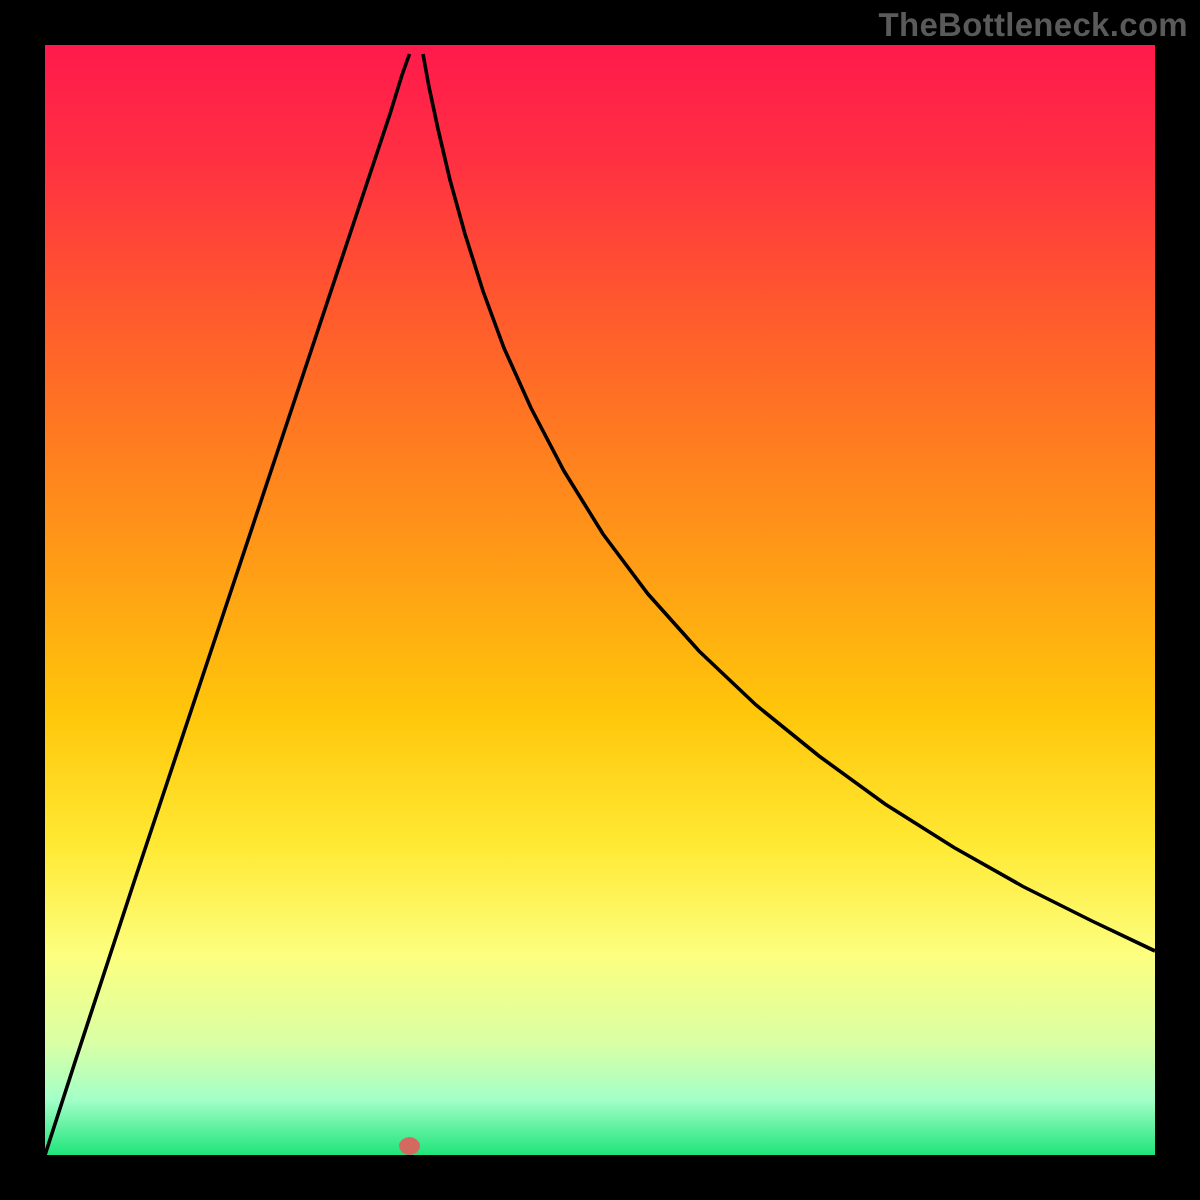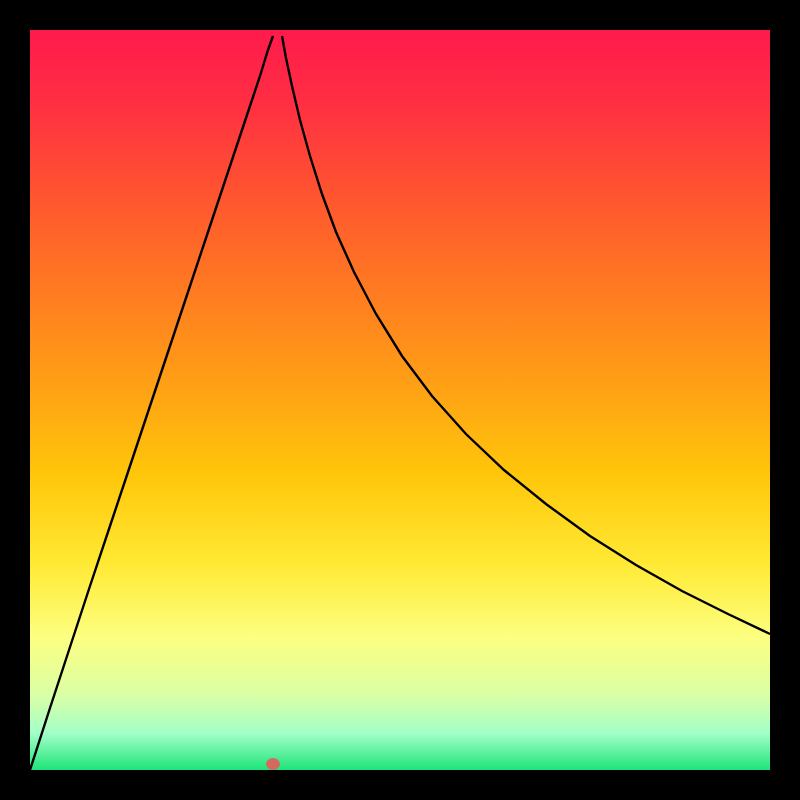--- a/index.html
+++ b/index.html
@@ -64,14 +64,15 @@
   <div class="plot-area">
 
     <svg class="curve" viewBox="0 0 740 740" preserveAspectRatio="none">
       <path id="left-path" d="M0 740 L20 678 L40 617 L60 556 L80 496 L100 436 L120 376 L140 316 L160 256 L180 196 L200 136 L210 106 L220 76 L230 46 L238 20 L243 6" fill="none" stroke="#000" stroke-width="2.4"></path>
       <path id="right-path" d="M252 6 L256 28 L262 56 L270 90 L280 126 L292 164 L306 202 L324 242 L346 284 L372 326 L402 366 L436 404 L474 440 L516 474 L560 506 L606 535 L652 561 L698 584 L740 604" fill="none" stroke="#000" stroke-width="2.4"></path>
       <ellipse id="marker-dot" cx="243" cy="734" rx="7" ry="6" fill="#d46a5f"></ellipse>
     </svg>
 
   </div>
 
+  <div class="watermark">TheBottleneck.com</div>
 
 </div>
 
 </body></html>

